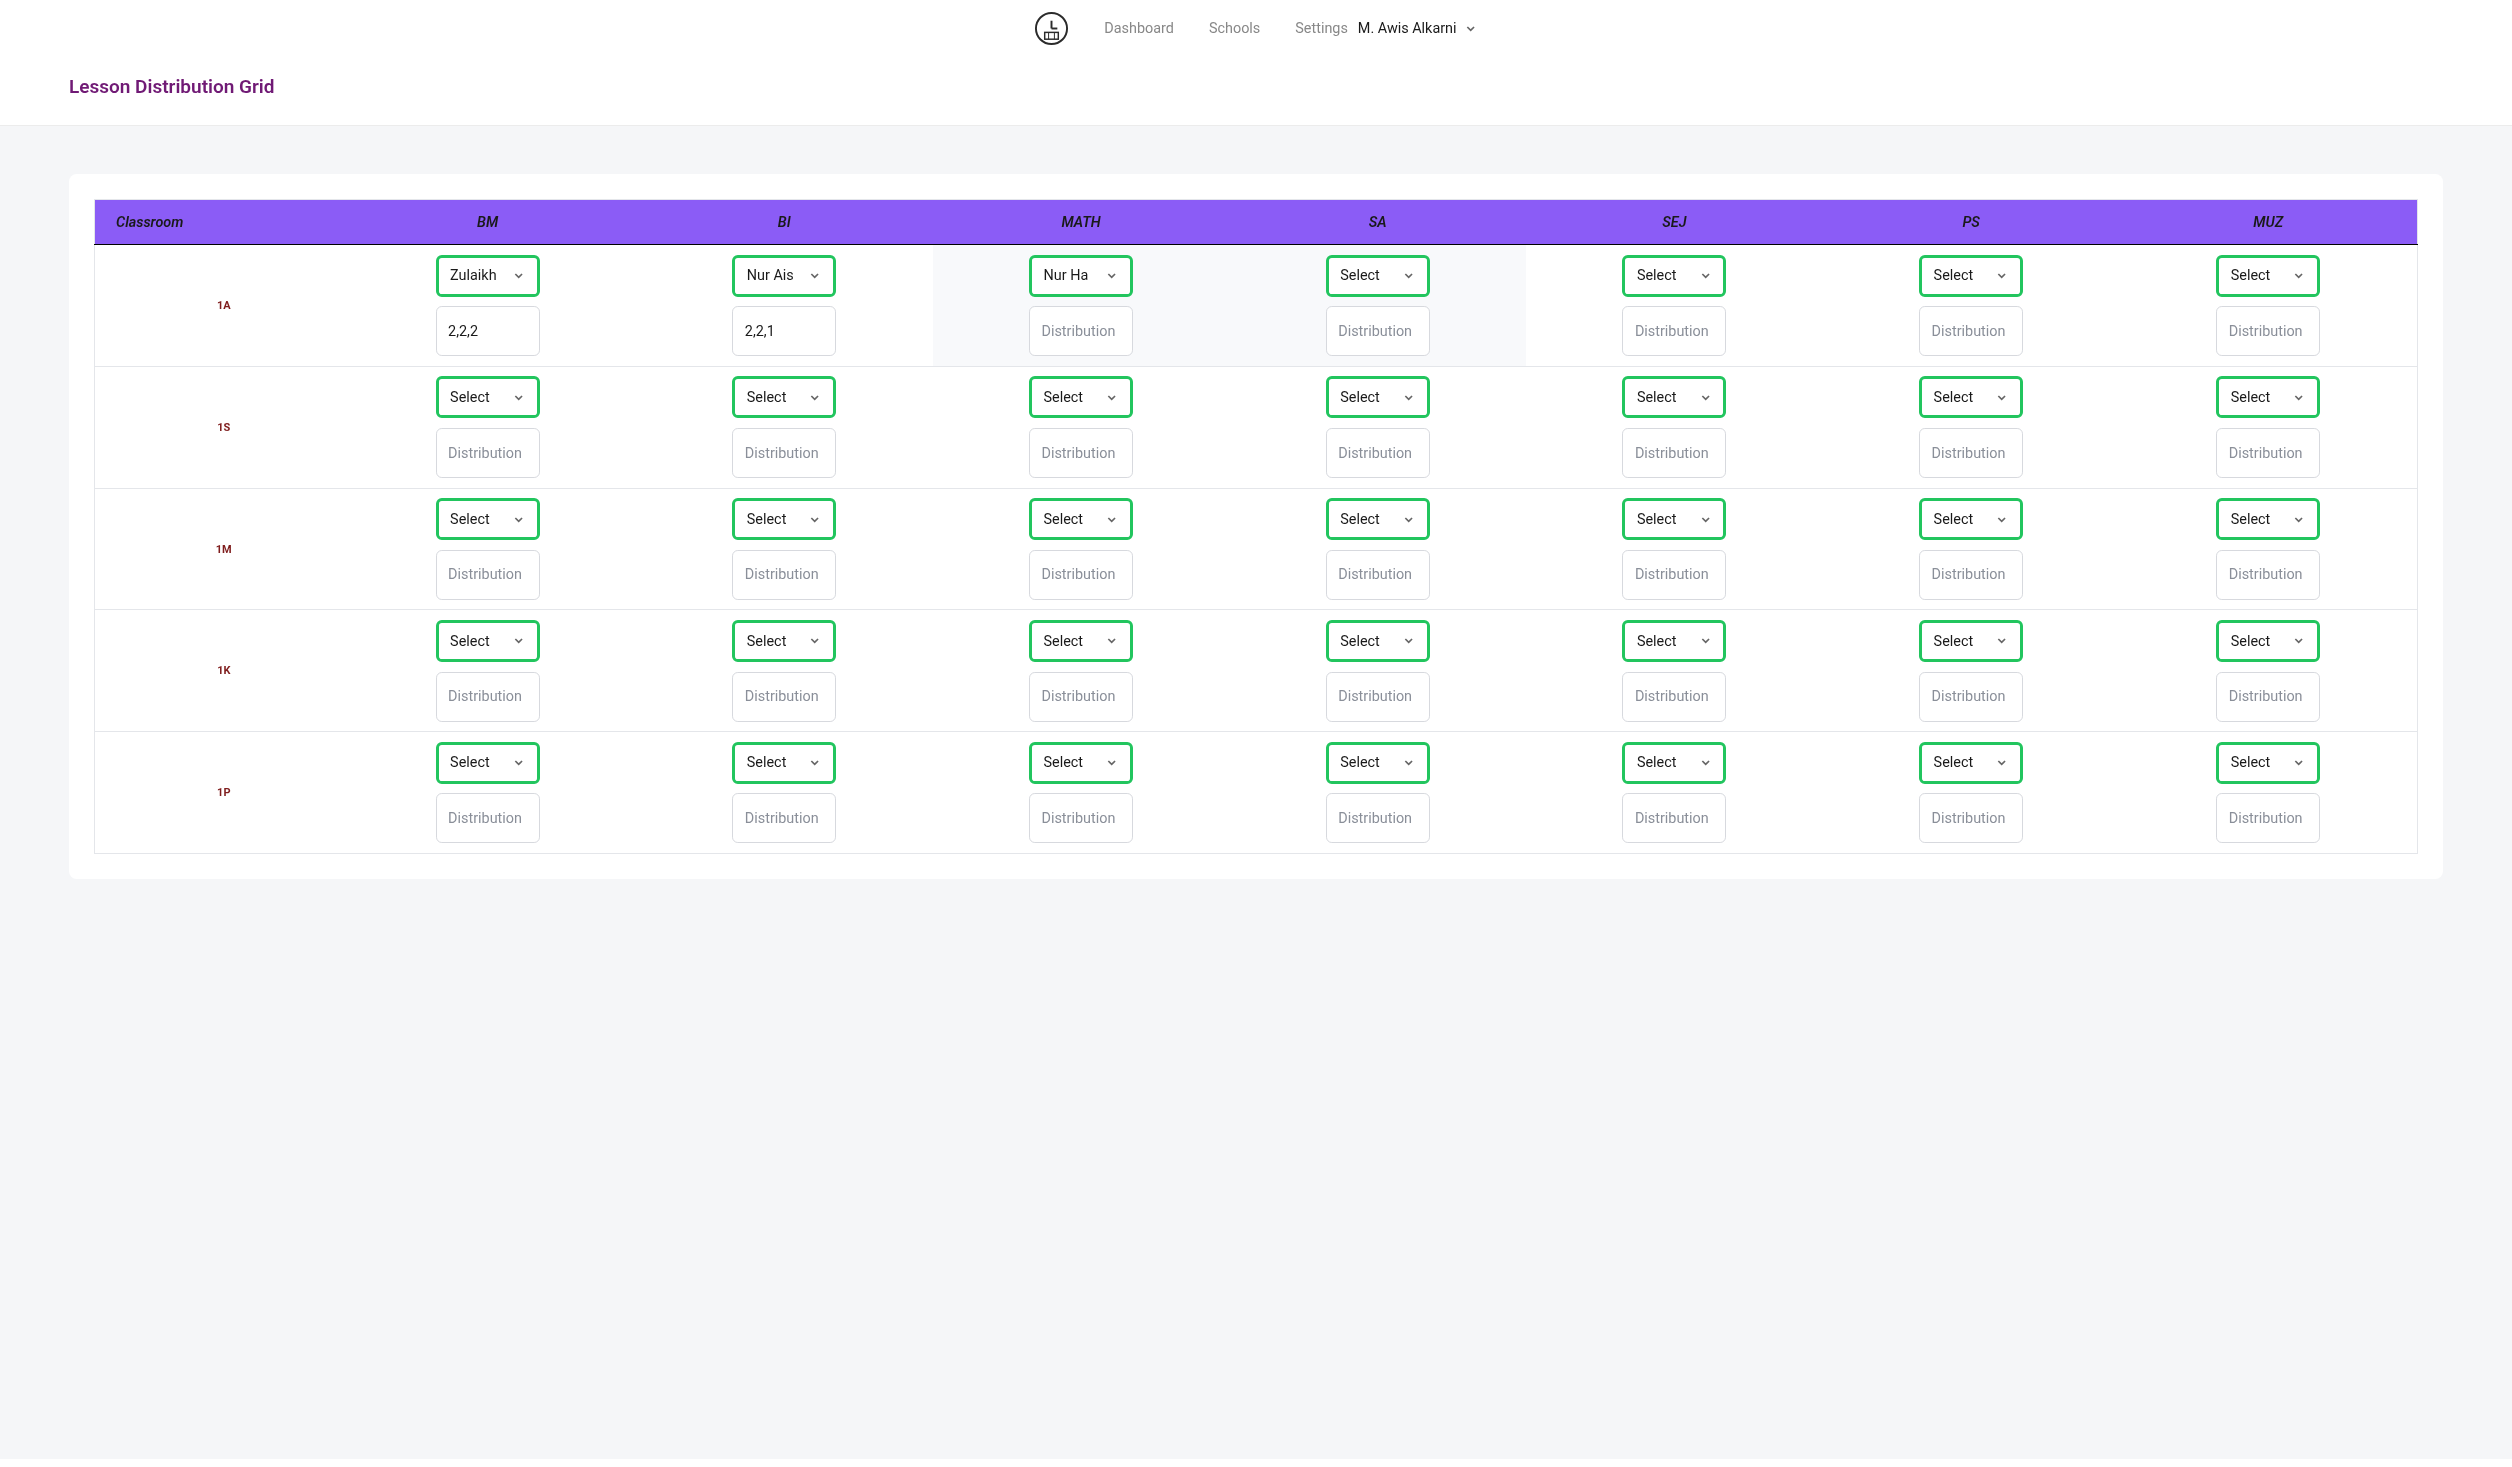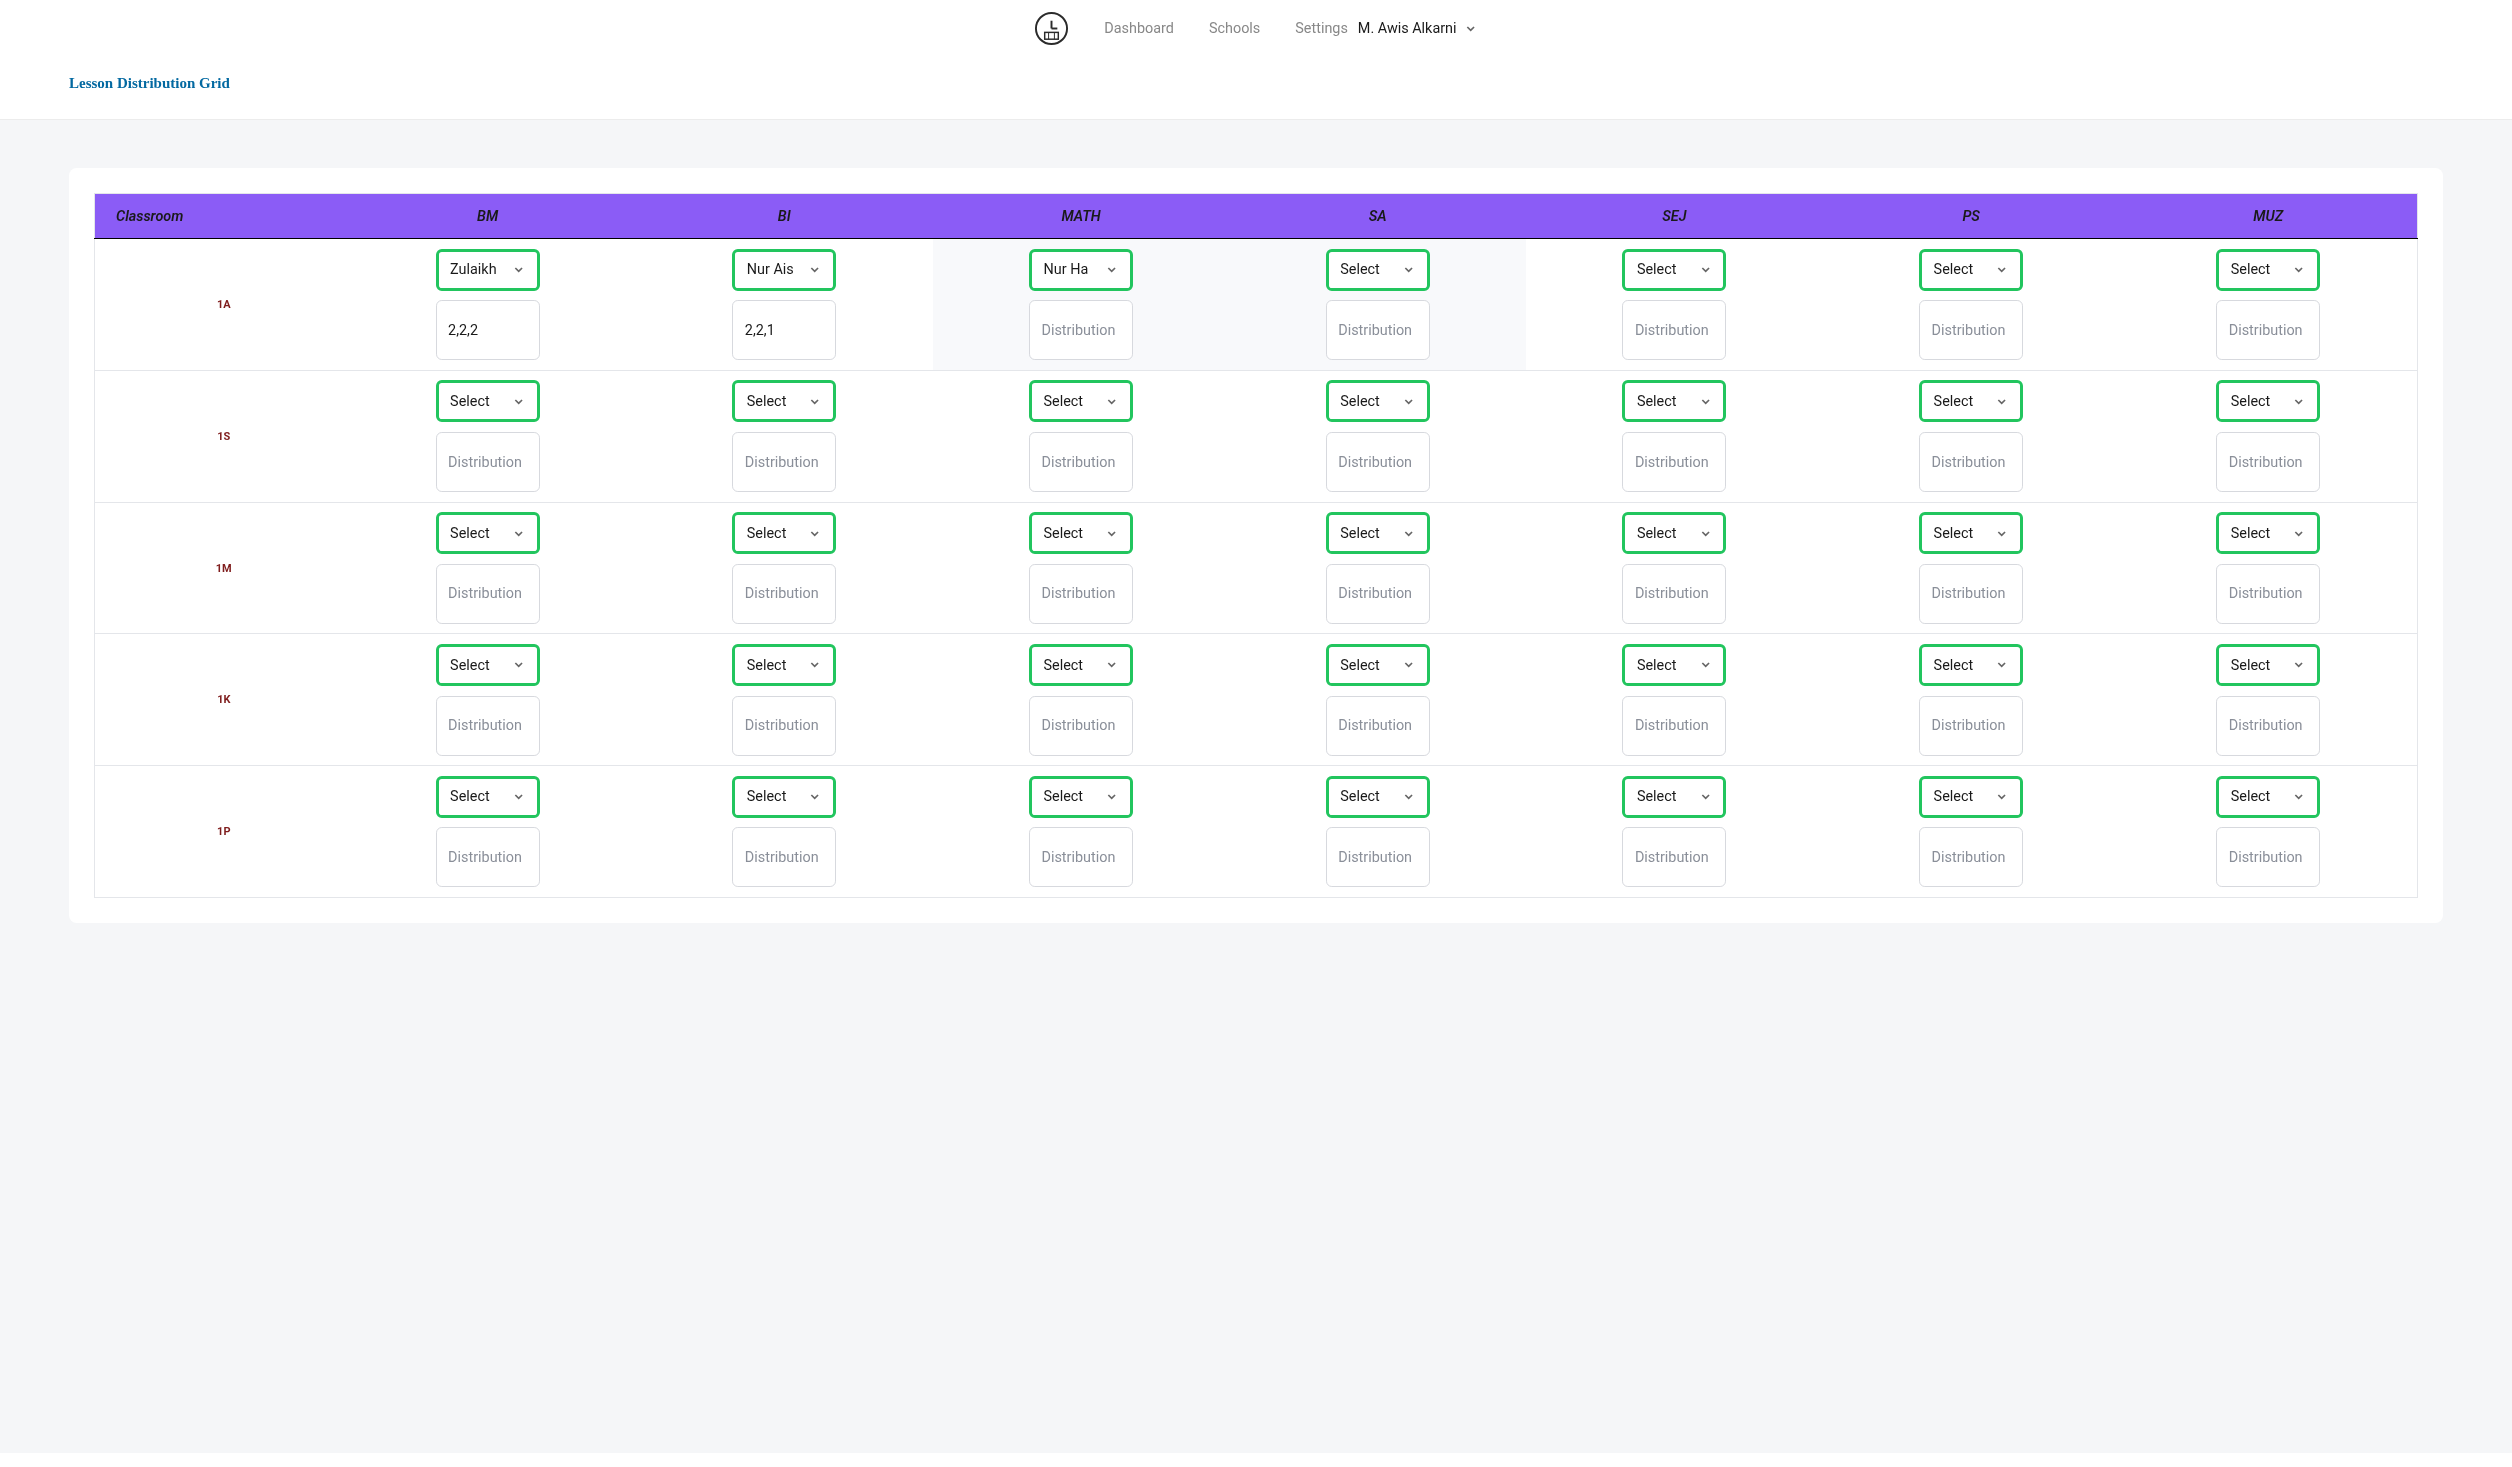--- a/index.html
+++ b/index.html
@@ -49,24 +49,23 @@
       font-size: 14.4px;
       color: #1a1a1a;
       cursor: pointer;
       margin-left: 10px;
     }
     .page-title-bar {
       padding: 17.3px 69px 27px 69px;
       border-bottom: 1px solid #ececec;
     }
     .page-title {
-      font-size: 15px;
+      font-size: 19px;
       font-weight: 600;
-      color: #0369a1;
-      font-family: Liberation Serif, serif;
+      color: #701a75;
     }
     .content-bg {
       background: #f5f6f8;
       padding: 48px 69px;
       min-height: calc(100vh - 134px);
     }
     .card {
       background: #fff;
       border-radius: 7.7px;
       padding: 25px;
@@ -127,21 +126,21 @@
       text-overflow: clip;
       flex: 1;
       text-align: left;
     }
     .select-box svg {
       flex-shrink: 0;
       margin-left: 5.8px;
     }
     .dist-input {
       width: 104px;
-      height: 60px;
+      height: 50px;
       border: 1px solid #d7d9de;
       border-radius: 5.8px;
       padding: 0 11.5px;
       font-size: 14.4px;
       color: #1a1a1a;
       background: #fff;
       font-family: inherit;
     }
     .dist-input::placeholder {
       color: #8a8f99;

